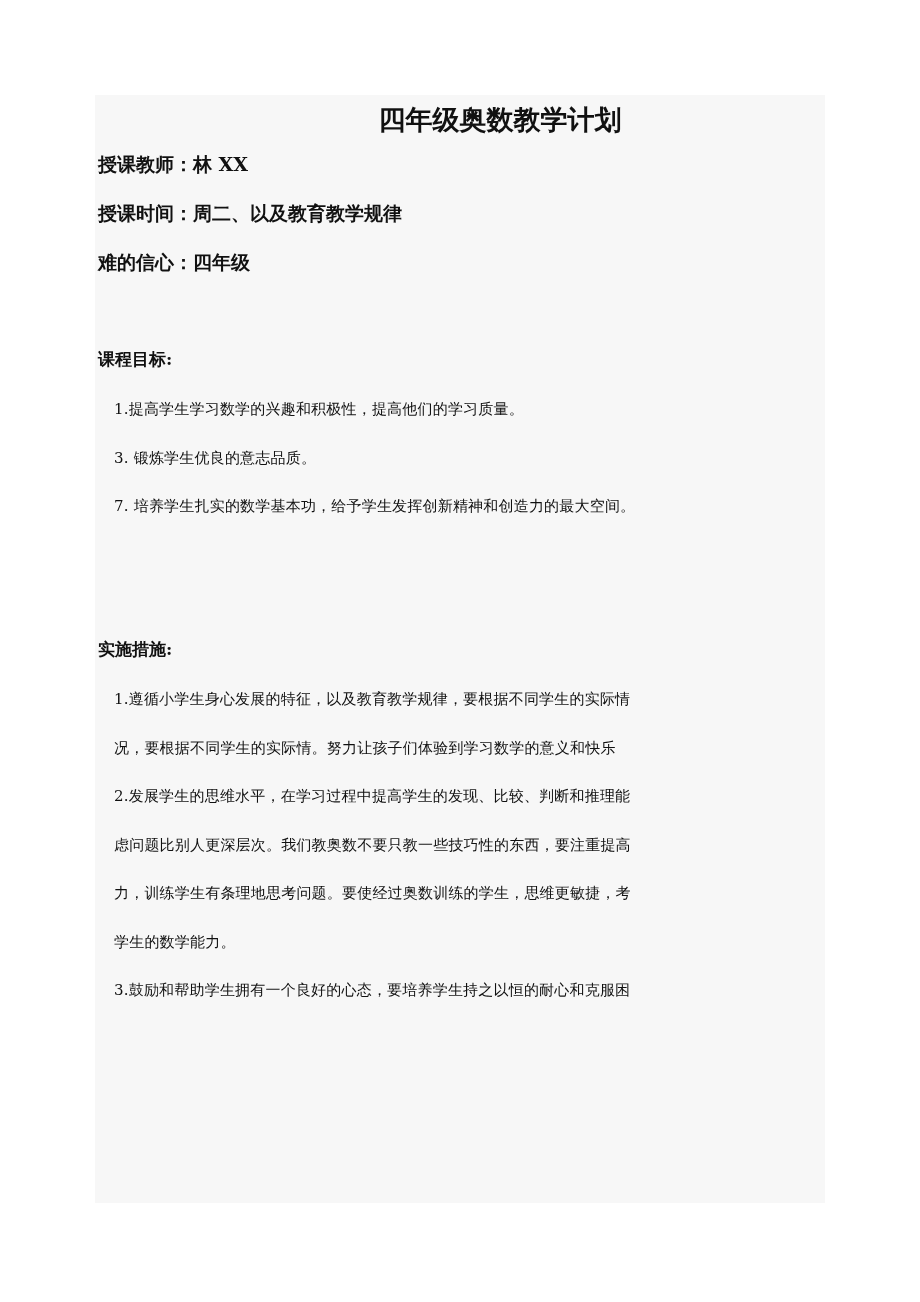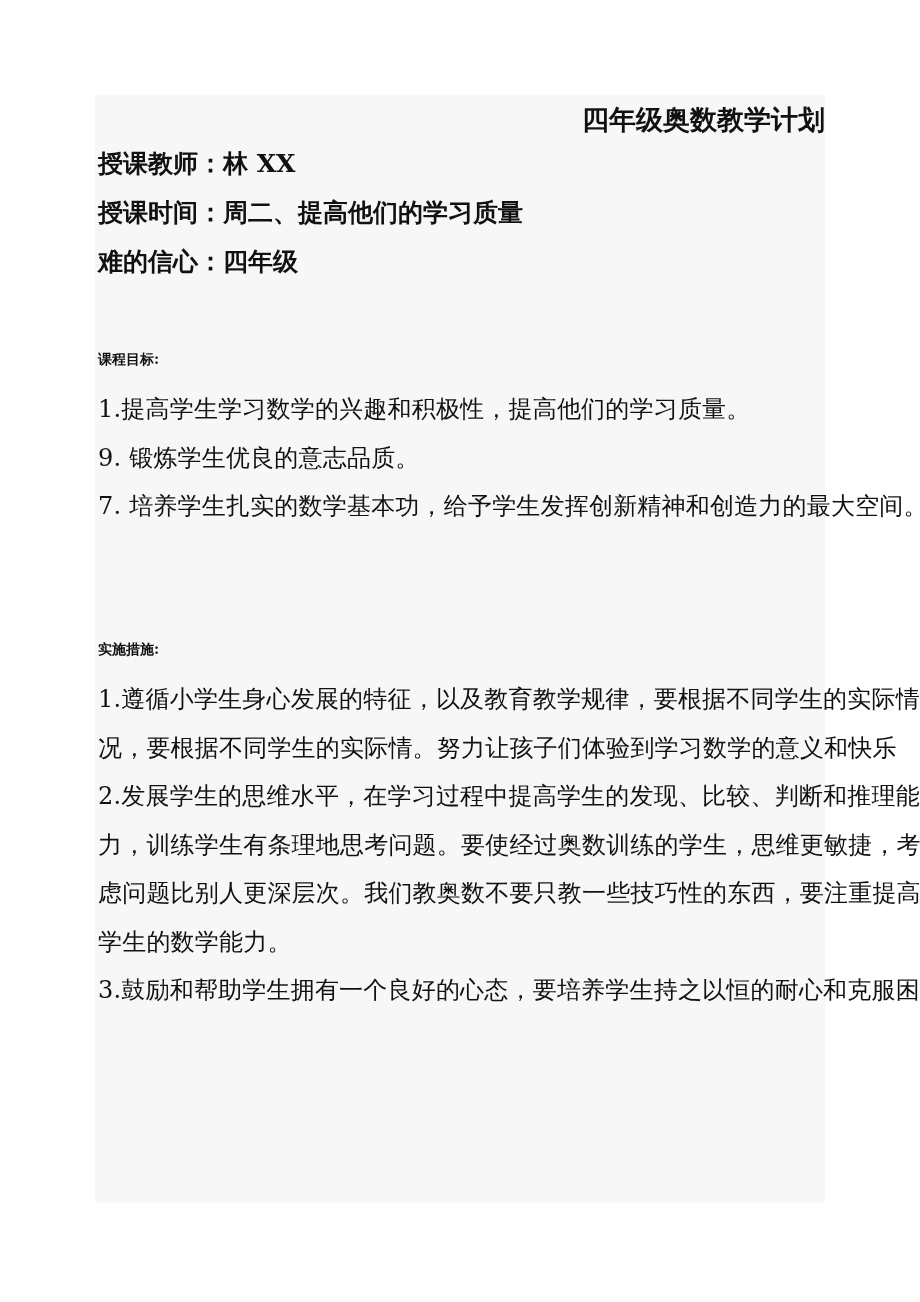--- a/index.html
+++ b/index.html
@@ -1,51 +1,51 @@
 <!DOCTYPE html>
 <html><head>
 <meta charset="utf-8">
 <style>
   html, body { margin: 0; padding: 0; background: #ffffff; }
   body { width: 920px; height: 1302px; position: relative; overflow: hidden;
          font-family: "DejaVu Serif", "Liberation Serif", serif; color: #111; }
   .page { position: absolute; left: 95px; top: 95px; width: 730px; height: 1108px; background: #f7f7f7; }
-  .title { position: absolute; top: 8px; left: 0; width: 100%; text-align: right; padding-left: 80px; box-sizing: border-box;
+  .title { position: absolute; top: 8px; left: 0; width: 100%; text-align: center; padding-left: 80px; box-sizing: border-box;
            font-size: 27px; line-height: 34px; font-weight: bold; }
-  .meta { position: absolute; left: 3px; font-size: 25px; font-weight: bold; line-height: 24px; white-space: nowrap; }
-  .heading { position: absolute; left: 3px; font-size: 14px; font-weight: bold; line-height: 24px; text-align: right; }
-  .para { position: absolute; left: 3px; width: 730px; font-size: 24px; line-height: 48.5px; letter-spacing: 0.2px; }
+  .meta { position: absolute; left: 3px; font-size: 19px; font-weight: bold; line-height: 24px; white-space: nowrap; }
+  .heading { position: absolute; left: 3px; font-size: 17px; font-weight: bold; line-height: 24px; text-align: right; }
+  .para { position: absolute; left: 19px; width: 730px; font-size: 15px; line-height: 48.5px; letter-spacing: 0.2px; }
   .line { white-space: nowrap; display: block; height: 48.5px; }
 </style>
 </head>
 <body>
 
 <div class="page">
   <div class="title">四年级奥数教学计划</div>
 
   <div class="meta" style="top:57px">
     <span>授课教师：</span><span>林 XX</span>
   </div>
   <div class="meta" style="top:106px">
-    <span>授课时间：</span><span>周二、提高他们的学习质量</span>
+    <span>授课时间：</span><span>周二、以及教育教学规律</span>
   </div>
   <div class="meta" style="top:155px">
     <span>难的信心：</span><span>四年级</span>
   </div>
 
   <div class="heading" style="top:252px">课程目标:</div>
   <div class="para" style="top:290px">
     <span class="line">1.提高学生学习数学的兴趣和积极性，提高他们的学习质量。</span>
-    <span class="line">9.  锻炼学生优良的意志品质。</span>
+    <span class="line">3.  锻炼学生优良的意志品质。</span>
     <span class="line">7.  培养学生扎实的数学基本功，给予学生发挥创新精神和创造力的最大空间。</span>
   </div>
 
   <div class="heading" style="top:542px">实施措施:</div>
   <div class="para" style="top:580px">
     <span class="line">1.遵循小学生身心发展的特征，以及教育教学规律，要根据不同学生的实际情</span>
     <span class="line">况，要根据不同学生的实际情。努力让孩子们体验到学习数学的意义和快乐</span>
     <span class="line">2.发展学生的思维水平，在学习过程中提高学生的发现、比较、判断和推理能</span>
+    <span class="line">虑问题比别人更深层次。我们教奥数不要只教一些技巧性的东西，要注重提高</span>
     <span class="line">力，训练学生有条理地思考问题。要使经过奥数训练的学生，思维更敏捷，考</span>
-    <span class="line">虑问题比别人更深层次。我们教奥数不要只教一些技巧性的东西，要注重提高</span>
     <span class="line">学生的数学能力。</span>
     <span class="line">3.鼓励和帮助学生拥有一个良好的心态，要培养学生持之以恒的耐心和克服困</span>
   </div>
 </div>
 
 </body></html>

